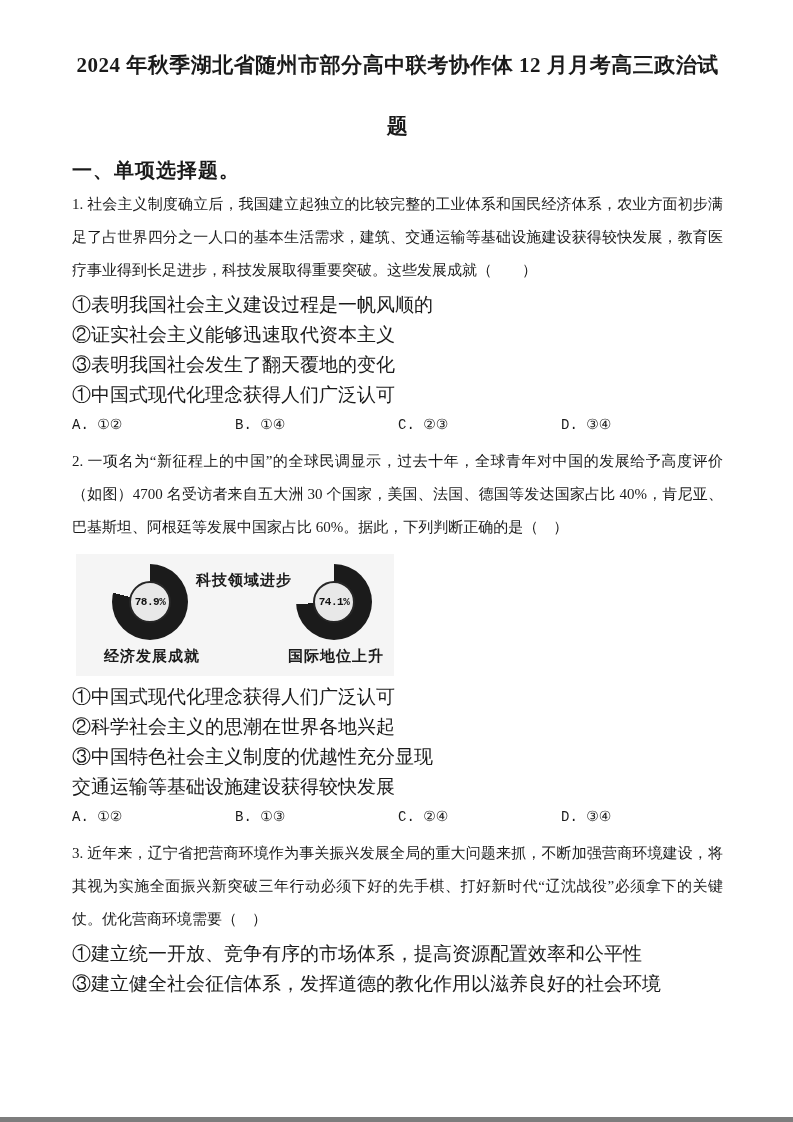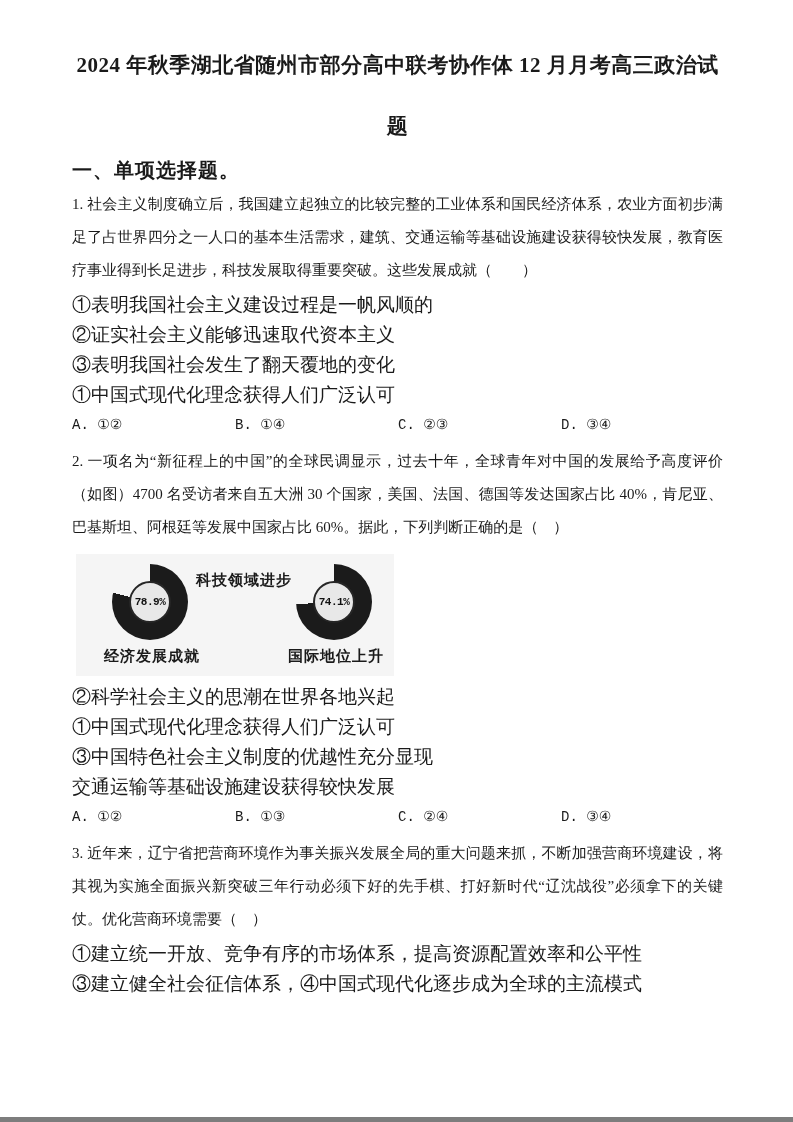--- a/index.html
+++ b/index.html
@@ -110,35 +110,35 @@
       </div>
       <div class="chart-block">
         <div class="pie" style="background: conic-gradient(rgb(27, 27, 27) 0deg, rgb(27, 27, 27) 74.1%, transparent 74.1%, transparent 100%);">
           <div class="pie-inner">74.1%</div>
         </div>
         <div class="pie-label">国际地位上升</div>
       </div>
     </div>
 
     <div class="statements">
+      <div class="statement">①中国式现代化理念获得人们广泛认可</div>
       <div class="statement">②科学社会主义的思潮在世界各地兴起</div>
-      <div class="statement">①中国式现代化理念获得人们广泛认可</div>
       <div class="statement">③中国特色社会主义制度的优越性充分显现</div>
       <div class="statement">交通运输等基础设施建设获得较快发展</div>
     </div>
     <div class="options">
       <span class="opt">A. ①②</span>
       <span class="opt">B. ①③</span>
       <span class="opt">C. ②④</span>
       <span class="opt">D. ③④</span>
     </div>
   </div>
 
   <div>
     <p class="stem">3. 近年来，辽宁省把营商环境作为事关振兴发展全局的重大问题来抓，不断加强营商环境建设，将其视为实施全面振兴新突破三年行动必须下好的先手棋、打好新时代“辽沈战役”必须拿下的关键仗。优化营商环境需要（　）</p>
     <div class="statements">
       <div class="statement">①建立统一开放、竞争有序的市场体系，提高资源配置效率和公平性</div>
-      <div class="statement">③建立健全社会征信体系，④中国式现代化逐步成为全球的主流模式</div>
+      <div class="statement">③建立健全社会征信体系，发挥道德的教化作用以滋养良好的社会环境</div>
     </div>
   </div>
 
   <div class="bottom-bar"></div>
 </div>
 
 </body></html>

